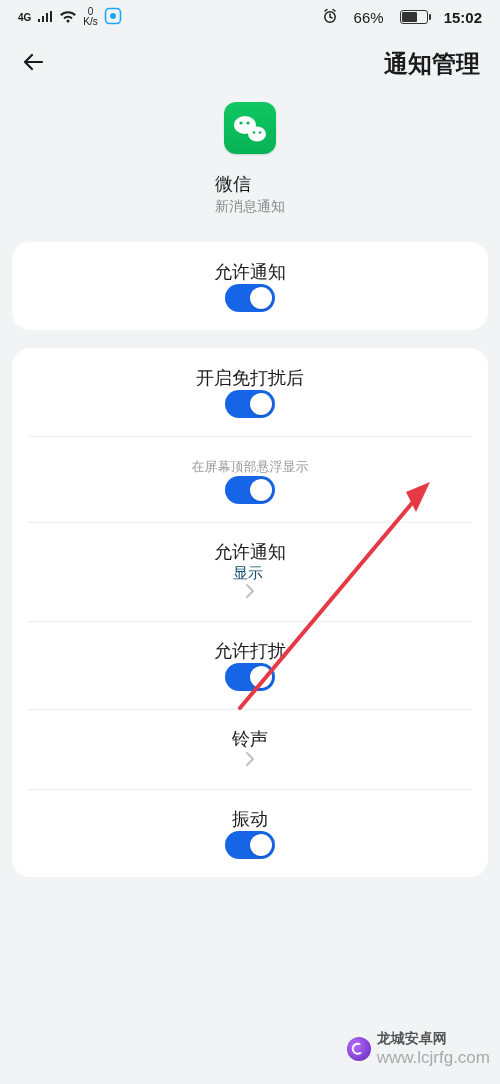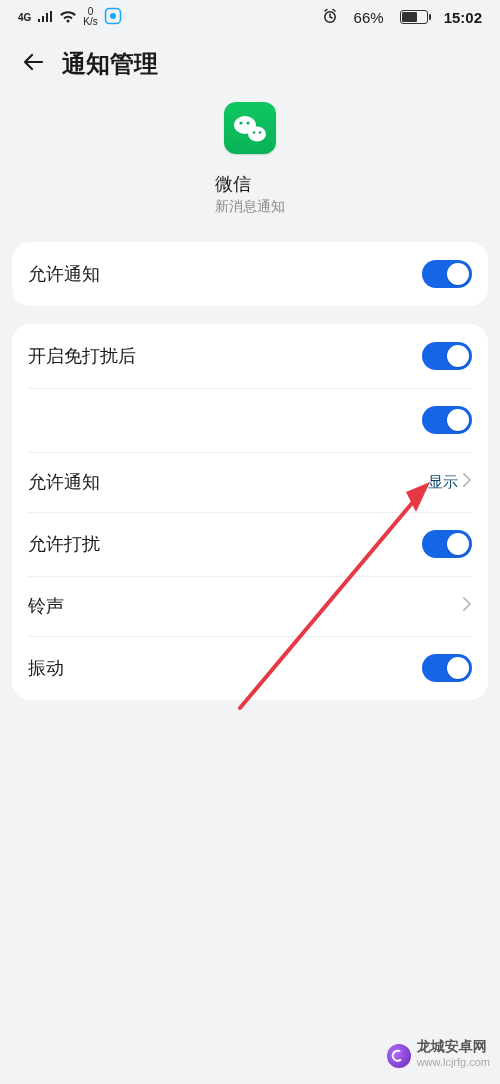--- a/index.html
+++ b/index.html
@@ -34,20 +34,21 @@
   .battery-shell::after{ content:""; position:absolute; right:-4px; top:3px; width:2px; height:6px; background:#333; border-radius:1px;}
   .battery-fill{ position:absolute; left:1px; top:1px; bottom:1px; background:#333; border-radius:1px; }
   .clock { font-weight:700; }
 
   
   .page-header {
     display: flex;
     align-items: center;
     padding: 14px 20px 16px;
     gap: 16px;
+    justify-content: space-between;
   }
   .page-title { font-size: 24px; font-weight: 600; }
 
   
   .app-card {
     display: flex;
     align-items: center;
     padding: 6px 28px 26px;
     gap: 18px;
     flex-direction: column;
@@ -67,20 +68,21 @@
     background: #fff;
     border-radius: 18px;
     margin: 0 12px 18px;
     overflow: hidden;
   }
   .row {
     display: flex;
     align-items: center;
     padding: 18px 16px;
     position: relative;
+    flex-direction: column;
   }
   .row + .row::before{
     content:"";
     position:absolute; top:0; left:16px; right:16px;
     border-top:1px solid #eee;
   }
   .row-text { flex: 1; }
   .row-title { font-size: 18px; color:#1a1a1a; }
   .row-sub { font-size: 13px; color: #9a9a9a; margin-top: 4px; }
   .row-value { font-size: 15px; color:#0c4a6e; margin-right:4px; }
@@ -107,31 +109,31 @@
     position:absolute;
     left:230px; top:478px;
     width:200px; height:240px;
     pointer-events:none;
   }
 
   
   .watermark{
     position:absolute;
     right:0; bottom:12px;
-    display:flex; align-items:flex-end; gap:6px;
+    display:flex; align-items:center; gap:6px;
     padding:4px 10px;
     font-size:14px; color:#555;
   }
   .wm-logo{
     width:24px;height:24px;
     border-radius:50%;
     background:radial-gradient(circle at 35% 35%, #b46bff, #6428b5);
     display:flex;align-items:center;justify-content:center;
   }
-  .wm-url{ font-size:11px; color:#aaa; }
+  .wm-url{ font-size:17px; color:#aaa; }
 
 </style>
 </head>
 <body>
 
 <div class="status-bar">
   <div class="status-left">
     <span style="font-size:10px;font-weight:600;">4G</span>
     <span>
       <svg width="16" height="12" viewBox="0 0 16 12">
@@ -211,20 +213,21 @@
 
   <div class="row">
     <div class="row-text">
       <div class="row-title">开启免打扰后</div>
     </div>
     <div class="toggle"></div>
   </div>
 
   <div class="row">
     <div class="row-text">
+      <div class="row-sub">在屏幕顶部悬浮显示</div>
     </div>
     <div class="toggle"></div>
   </div>
 
   <div class="row">
     <div class="row-text">
       <div class="row-title">允许通知</div>
     </div>
     <span class="row-value">显示</span>
     <span class="chev">

